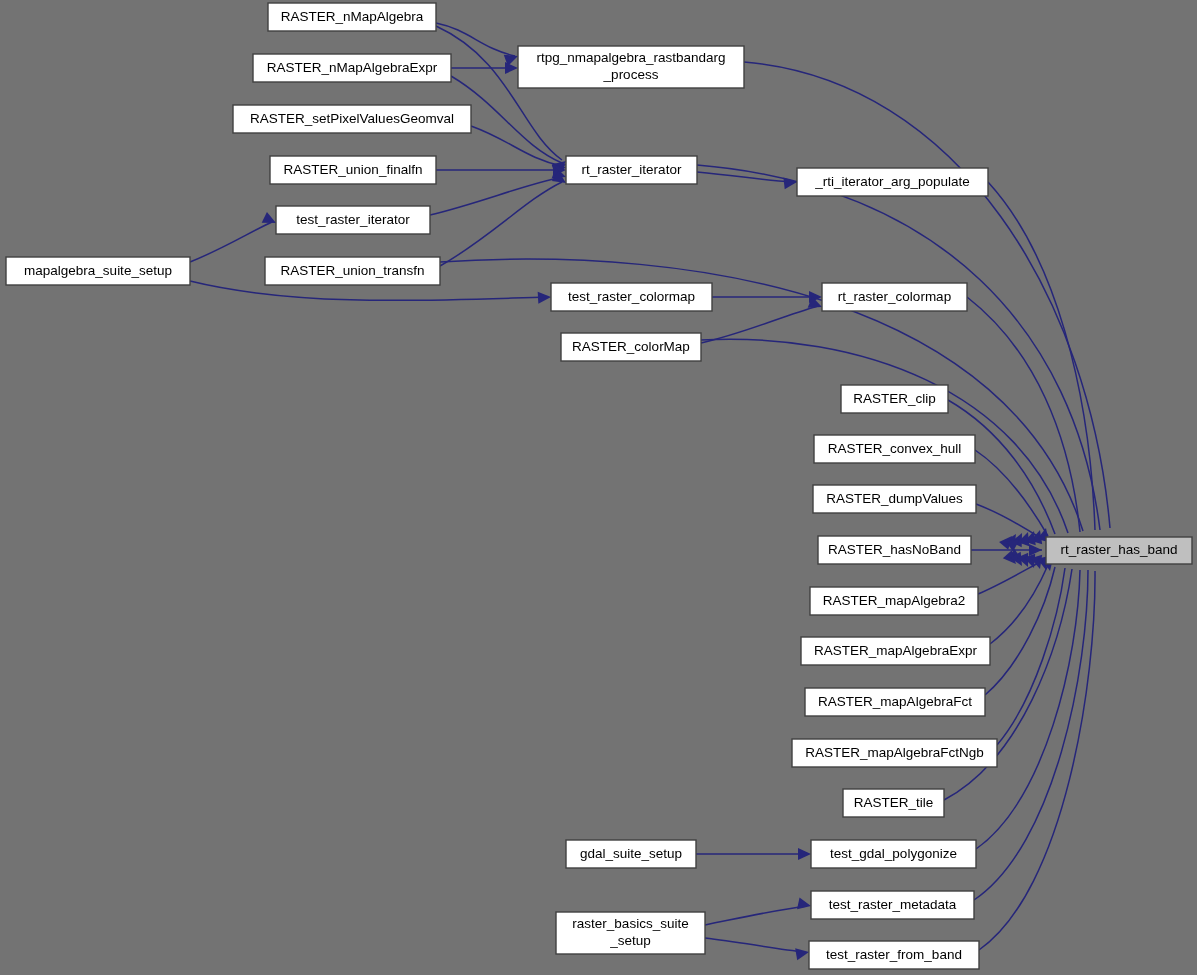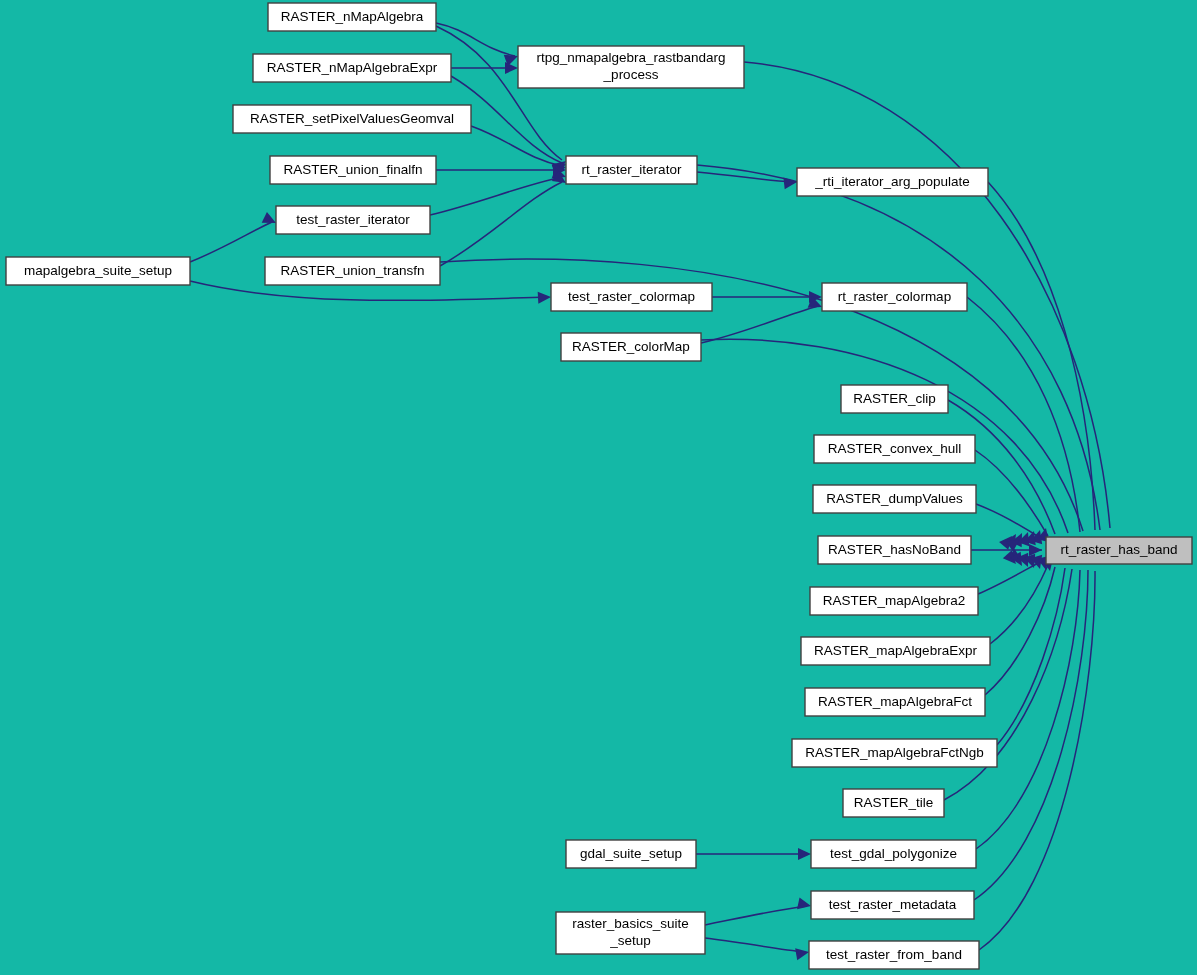--- a/index.html
+++ b/index.html
@@ -1,17 +1,17 @@
 <!DOCTYPE html>
 <html><head>
 <meta charset="utf-8">
 <style>
   html,body{margin:0;padding:0;background:#ffffff;}
   body{font-family:"Liberation Sans","DejaVu Sans",sans-serif;}
-  #graph-root{position:relative;width:1197px;height:975px;background:#14b8a6;overflow:hidden;}
+  #graph-root{position:relative;width:1197px;height:975px;background:#737373;overflow:hidden;}
   svg#callgraph{position:absolute;left:0;top:0;width:1197px;height:975px;display:block;}
   .node-box{fill:#ffffff;stroke:#404040;stroke-width:1.4;}
   .node-box.highlight{fill:#bfbfbf;stroke:#404040;stroke-width:1.4;}
   .node-label{font-family:"Liberation Sans","DejaVu Sans",sans-serif;font-size:13.5px;fill:#000000;text-anchor:middle;dominant-baseline:middle;}
   .edge-path{fill:none;stroke:#26267a;stroke-width:1.5;}
   .edge-head{fill:#26267a;stroke:none;}
 </style>
 </head>
 <body>
 

